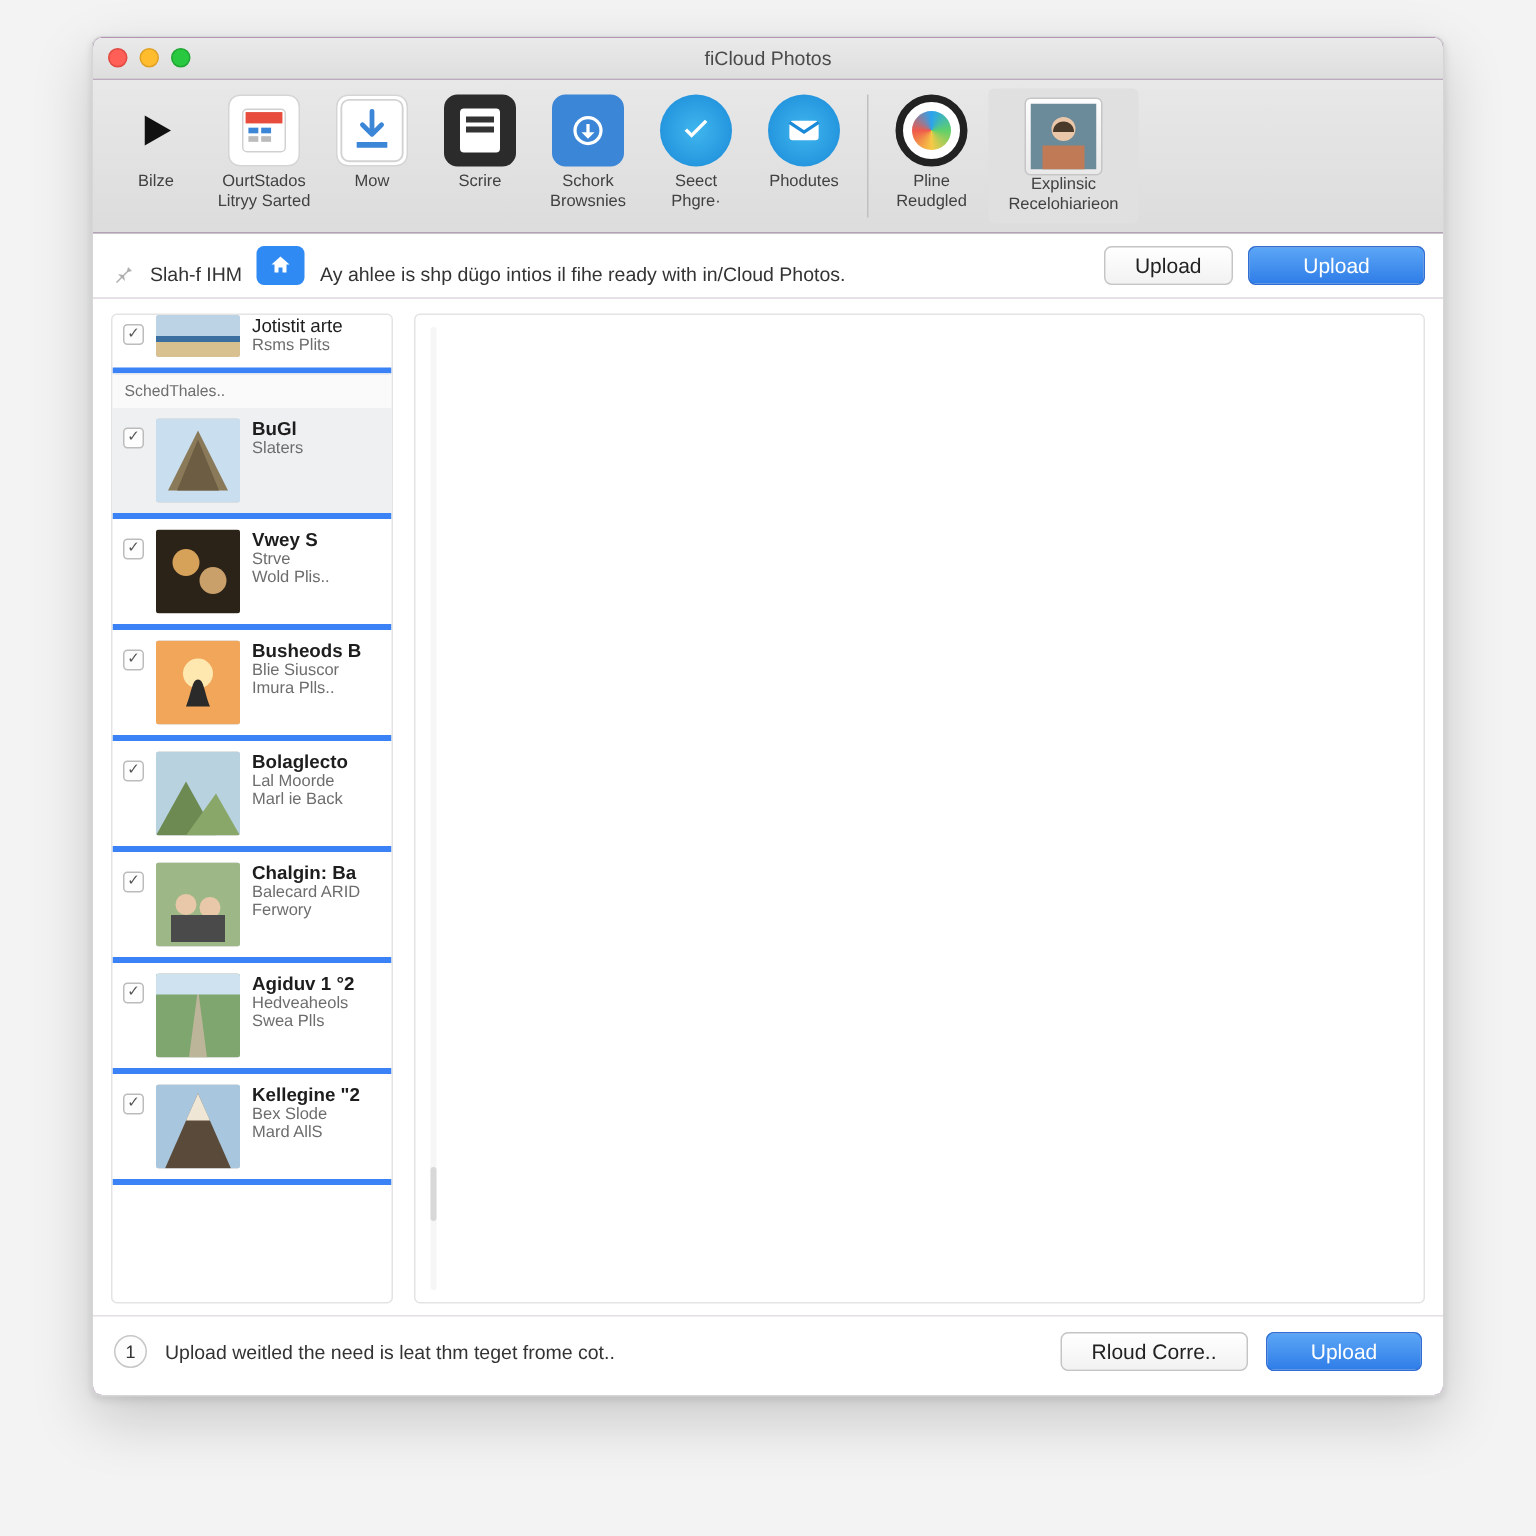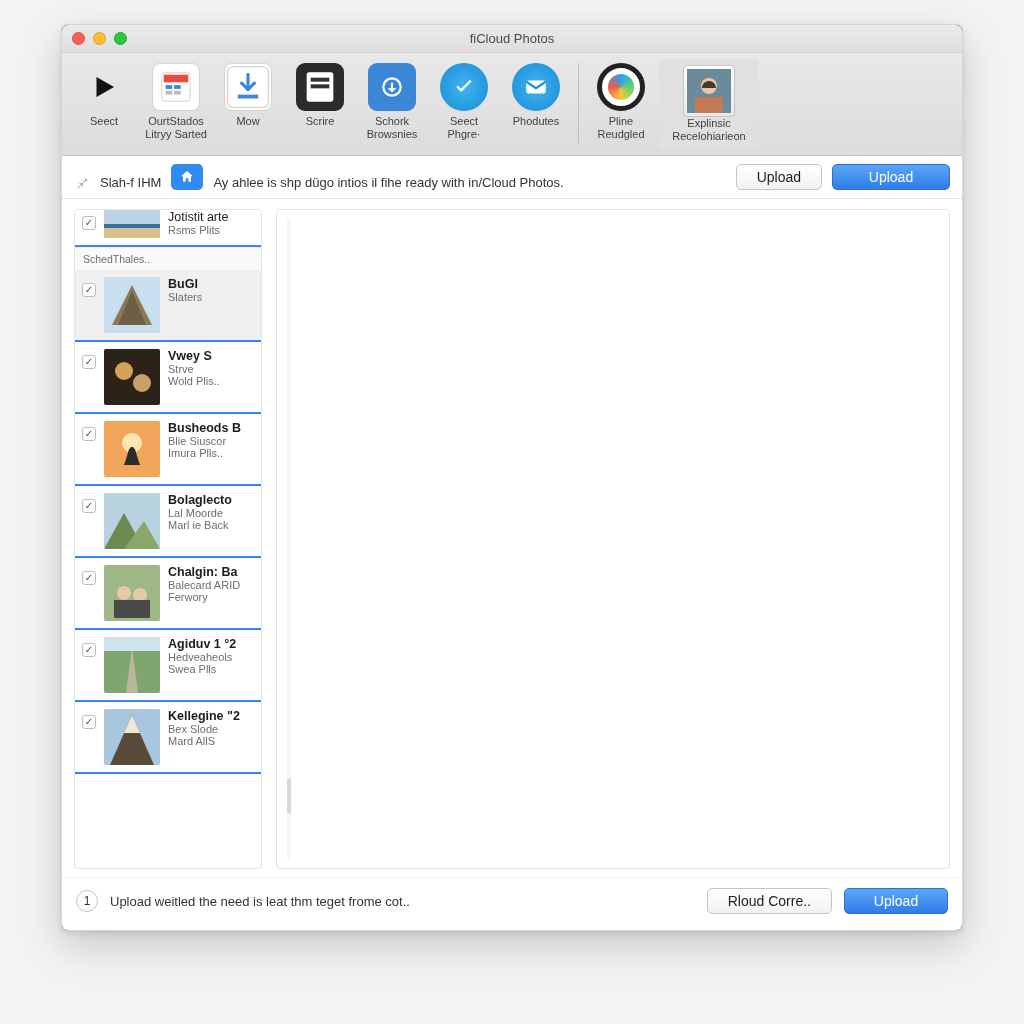--- a/index.html
+++ b/index.html
@@ -103,21 +103,21 @@
   .content{display:flex;padding:10px 12px 8px 12px;gap:14px;background:#fff;}
   .sidebar{
     width:188px;border:1px solid #e4e4e4;border-radius:4px;background:#fff;
     height:660px;overflow:hidden;font-size:12px;
   }
   .sectionhdr{
     font-size:10.5px;color:#6e6e6e;padding:5px 8px;border-top:1px solid #eee;
     background:#fafafa;
   }
   .row{
-    display:flex;align-items:flex-start;gap:8px;padding:7px 7px;border-bottom:2px solid #3b82f6;
+    display:flex;align-items:flex-start;gap:8px;padding:7px 7px;border-bottom:4px solid #3b82f6;
   }
   .row.selected{background:#eef0f2;}
   .row .cb{
     width:14px;height:14px;border:1px solid #bcbcbc;border-radius:3px;margin-top:6px;flex:none;
     display:flex;align-items:center;justify-content:center;background:#fdfdfd;
   }
   .row .cb.on::after{content:"✓";font-size:10px;color:#555;line-height:1;}
   .thumb{width:56px;height:56px;flex:none;background:#ccc;border-radius:2px;overflow:hidden;position:relative;}
   .thumb svg{width:100%;height:100%;display:block;}
   .meta{flex:1;min-width:0;}
@@ -157,21 +157,21 @@
     <div class="title">fiCloud Photos</div>
   </div>
 
   <div class="toolbar">
     <div class="tbitem">
       <div class="icon ic-play">
         <svg viewBox="0 0 24 24">
             <path d="M6 4l14 8-14 8z"></path>
           </svg>
       </div>
-      <div class="label">Seect</div>
+      <div class="label">Bilze</div>
     </div>
     <div class="tbitem">
       <div class="icon ic-tile">
         <svg viewBox="0 0 36 36">
             <rect x="3" y="3" width="30" height="30" rx="3" fill="#fff" stroke="#d0d0d0"></rect>
             <rect x="5" y="5" width="26" height="8" fill="#e74c3c"></rect>
             <rect x="7" y="16" width="7" height="4" fill="#3b86d6"></rect>
             <rect x="16" y="16" width="7" height="4" fill="#3b86d6"></rect>
             <rect x="7" y="22" width="7" height="4" fill="#bbb"></rect>
             <rect x="16" y="22" width="7" height="4" fill="#bbb"></rect>

